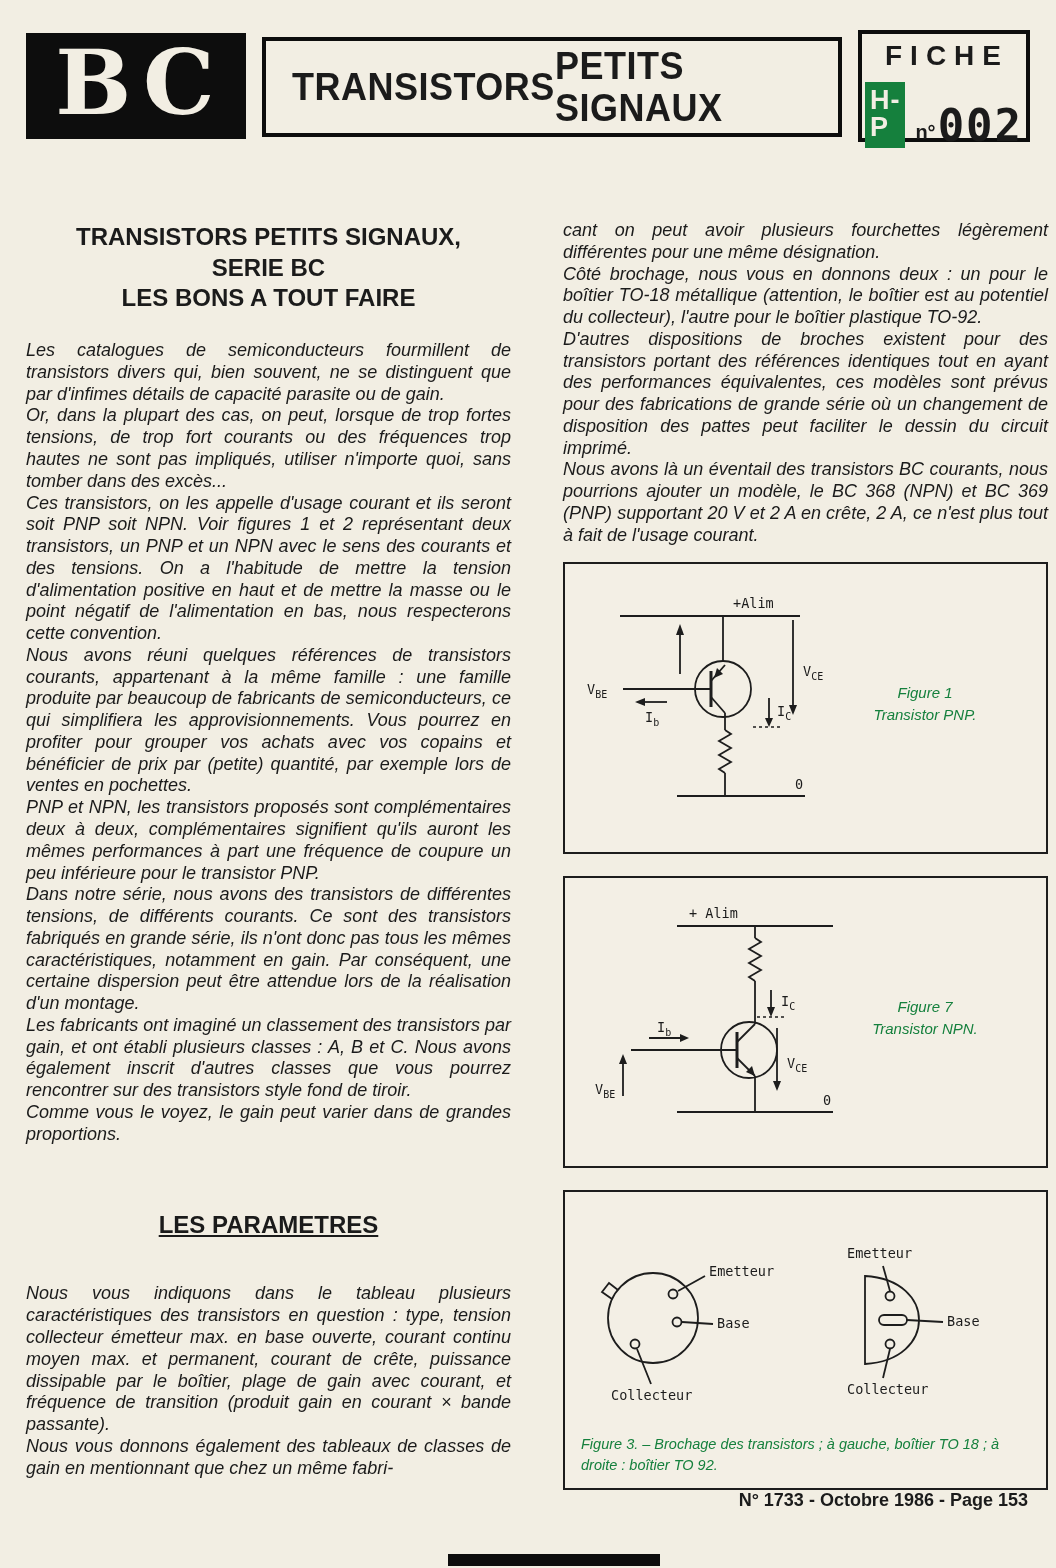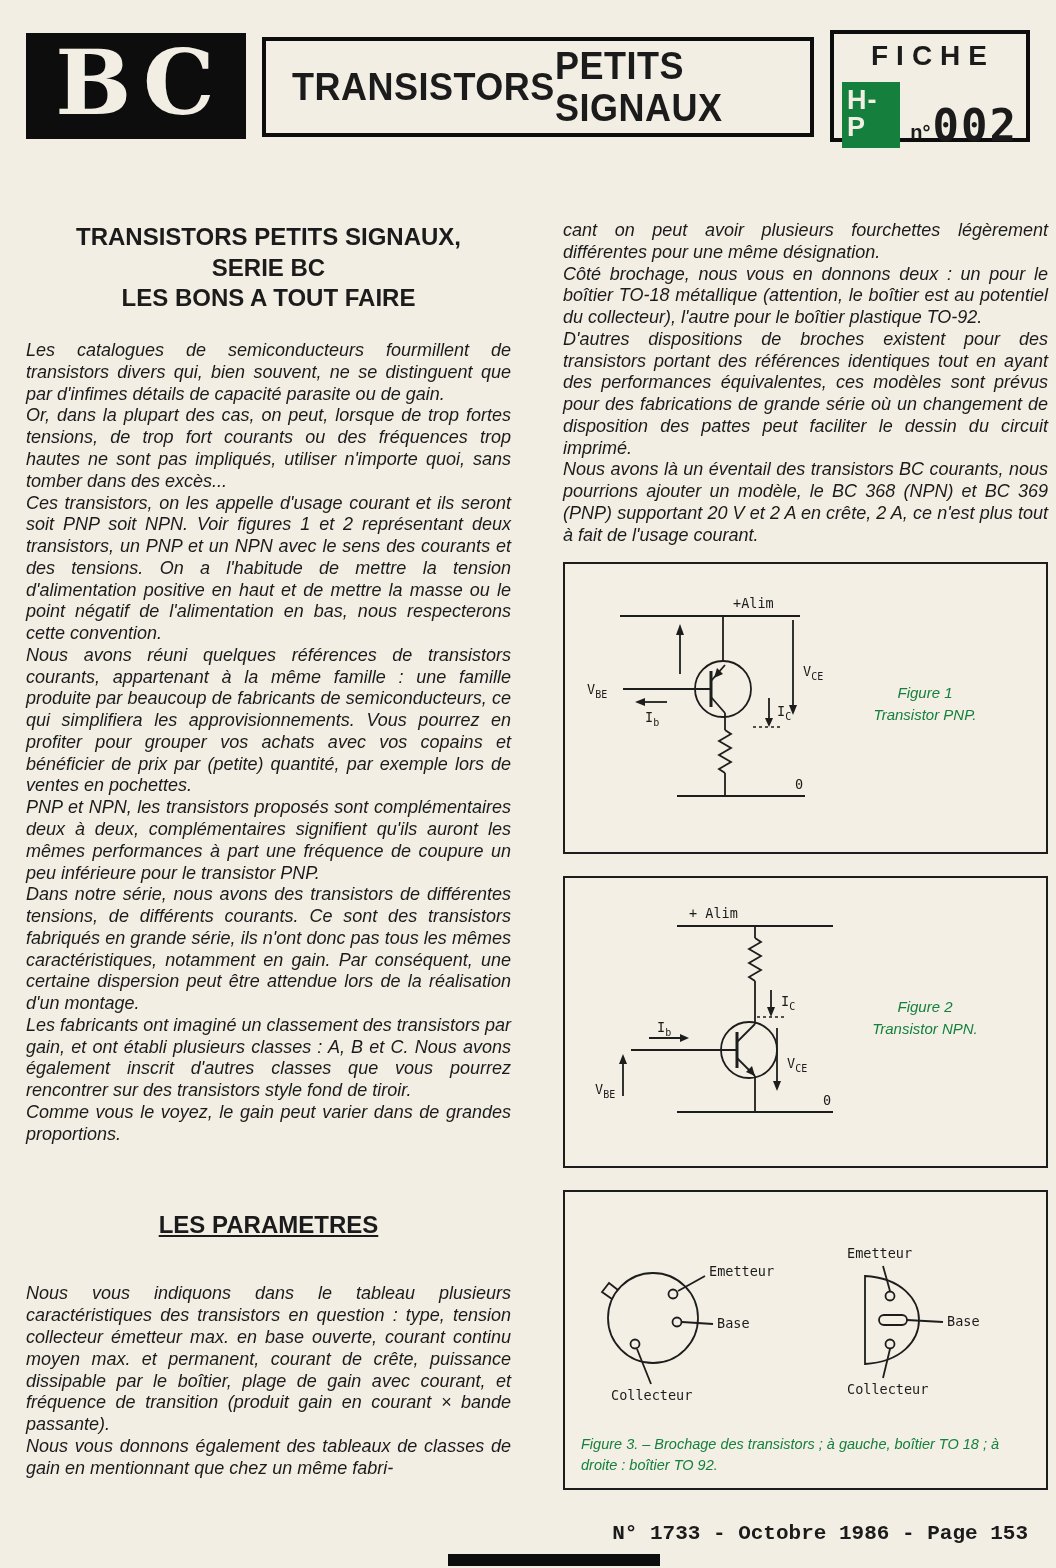--- a/index.html
+++ b/index.html
@@ -24,21 +24,21 @@
   .logo-text {
     color:#f2eee3; font-family:"DejaVu Serif", serif; font-weight:bold;
     font-size:90px; line-height:1; letter-spacing:10px; margin-top:-8px; padding-left:8px;
   }
   .title-box {
     flex:1 1 auto; height:100px; border:4px solid #0d0d0d; margin-top:2px;
     display:flex; align-items:center; justify-content:center;padding-left:26px;
   }
   .title-line { font-size:36px; font-weight:bold; line-height:1.12; letter-spacing:0.5px; transform:scaleY(1.06); }
   .fiche-box {
-    width:200px; height:112px; border:4px solid #0d0d0d; flex:0 0 auto;
+    width:172px; height:112px; border:4px solid #0d0d0d; flex:0 0 auto;
     padding:8px 8px 2px;
   }
   .fiche-label { text-align:center; font-weight:bold; font-size:28px; letter-spacing:8px; line-height:1; padding-left:6px; }
   .fiche-row { display:flex; align-items:flex-end; justify-content:center; gap:10px; margin-top:12px; }
   .hp-badge { background:#15803d; color:#f2eee3; font-weight:bold; font-size:27px; line-height:1; padding:5px 5px 7px; letter-spacing:1px; }
   .fiche-no { font-weight:bold; display:flex; align-items:flex-end; }
   .no-prefix { font-size:20px; line-height:1.6; margin-right:2px; }
   .no-digits { font-size:44px; line-height:1; letter-spacing:2px; font-family:"DejaVu Sans Mono", monospace; font-weight:bold; }
 
   
@@ -64,21 +64,21 @@
   .fig-caption.side { right:26px; top:118px; width:190px; }
   .fig-caption.bottom { left:16px; bottom:12px; width:450px; text-align:left; font-size:14.5px; }
 
   .dlab { font-family:"DejaVu Sans Mono", monospace; font-size:13.5px; fill:#1b1b1b; }
   .wire { stroke:#1d1d1d; stroke-width:1.8; fill:none; }
   .thick { stroke:#1d1d1d; stroke-width:3; fill:none; }
   .ink { fill:#1d1d1d; stroke:none; }
   .dash { stroke:#1d1d1d; stroke-width:1.4; fill:none; stroke-dasharray:3,3; }
 
   
-  .footer { position:absolute; right:28px; top:1522px; font-weight:bold; font-size:21px;font-family:Liberation Mono, monospace; }
+  .footer { position:absolute; right:28px; top:1490px; font-weight:bold; font-size:18px; }
   .bottom-bar { position:absolute; left:448px; top:1554px; width:212px; height:12px; background:#0d0d0d; }
 </style>
 </head>
 <body>
 
 <div class="page">
 
   <div class="header">
     <div class="logo-box">
       <div class="logo-text">BC</div>
@@ -191,21 +191,21 @@
             <polygon class="ink" points="212,213 208,203 216,203"></polygon>
           </g>
           <text class="dlab" x="124" y="40">+ Alim</text>
           <text class="dlab" x="92" y="154"><tspan>I</tspan><tspan dy="4" font-size="10">b</tspan></text>
           <text class="dlab" x="216" y="128"><tspan>I</tspan><tspan dy="4" font-size="10">C</tspan></text>
           <text class="dlab" x="30" y="216"><tspan>V</tspan><tspan dy="4" font-size="10">BE</tspan></text>
           <text class="dlab" x="222" y="190"><tspan>V</tspan><tspan dy="4" font-size="10">CE</tspan></text>
           <text class="dlab" x="258" y="227">0</text>
         </svg>
         <div class="fig-caption side">
-          <div>Figure 2</div>
+          <div>Figure 7</div>
           <div>Transistor NPN.</div>
         </div>
       </div>
 
       <div class="figure-box" id="fig3">
         <svg class="diagram" width="481" height="230" viewBox="0 0 481 230">
 
           <g>
             <circle class="wire" cx="88" cy="126" r="45"></circle>
             <polyline class="wire" points="53,98 44,91 37,100 47,107"></polyline>

